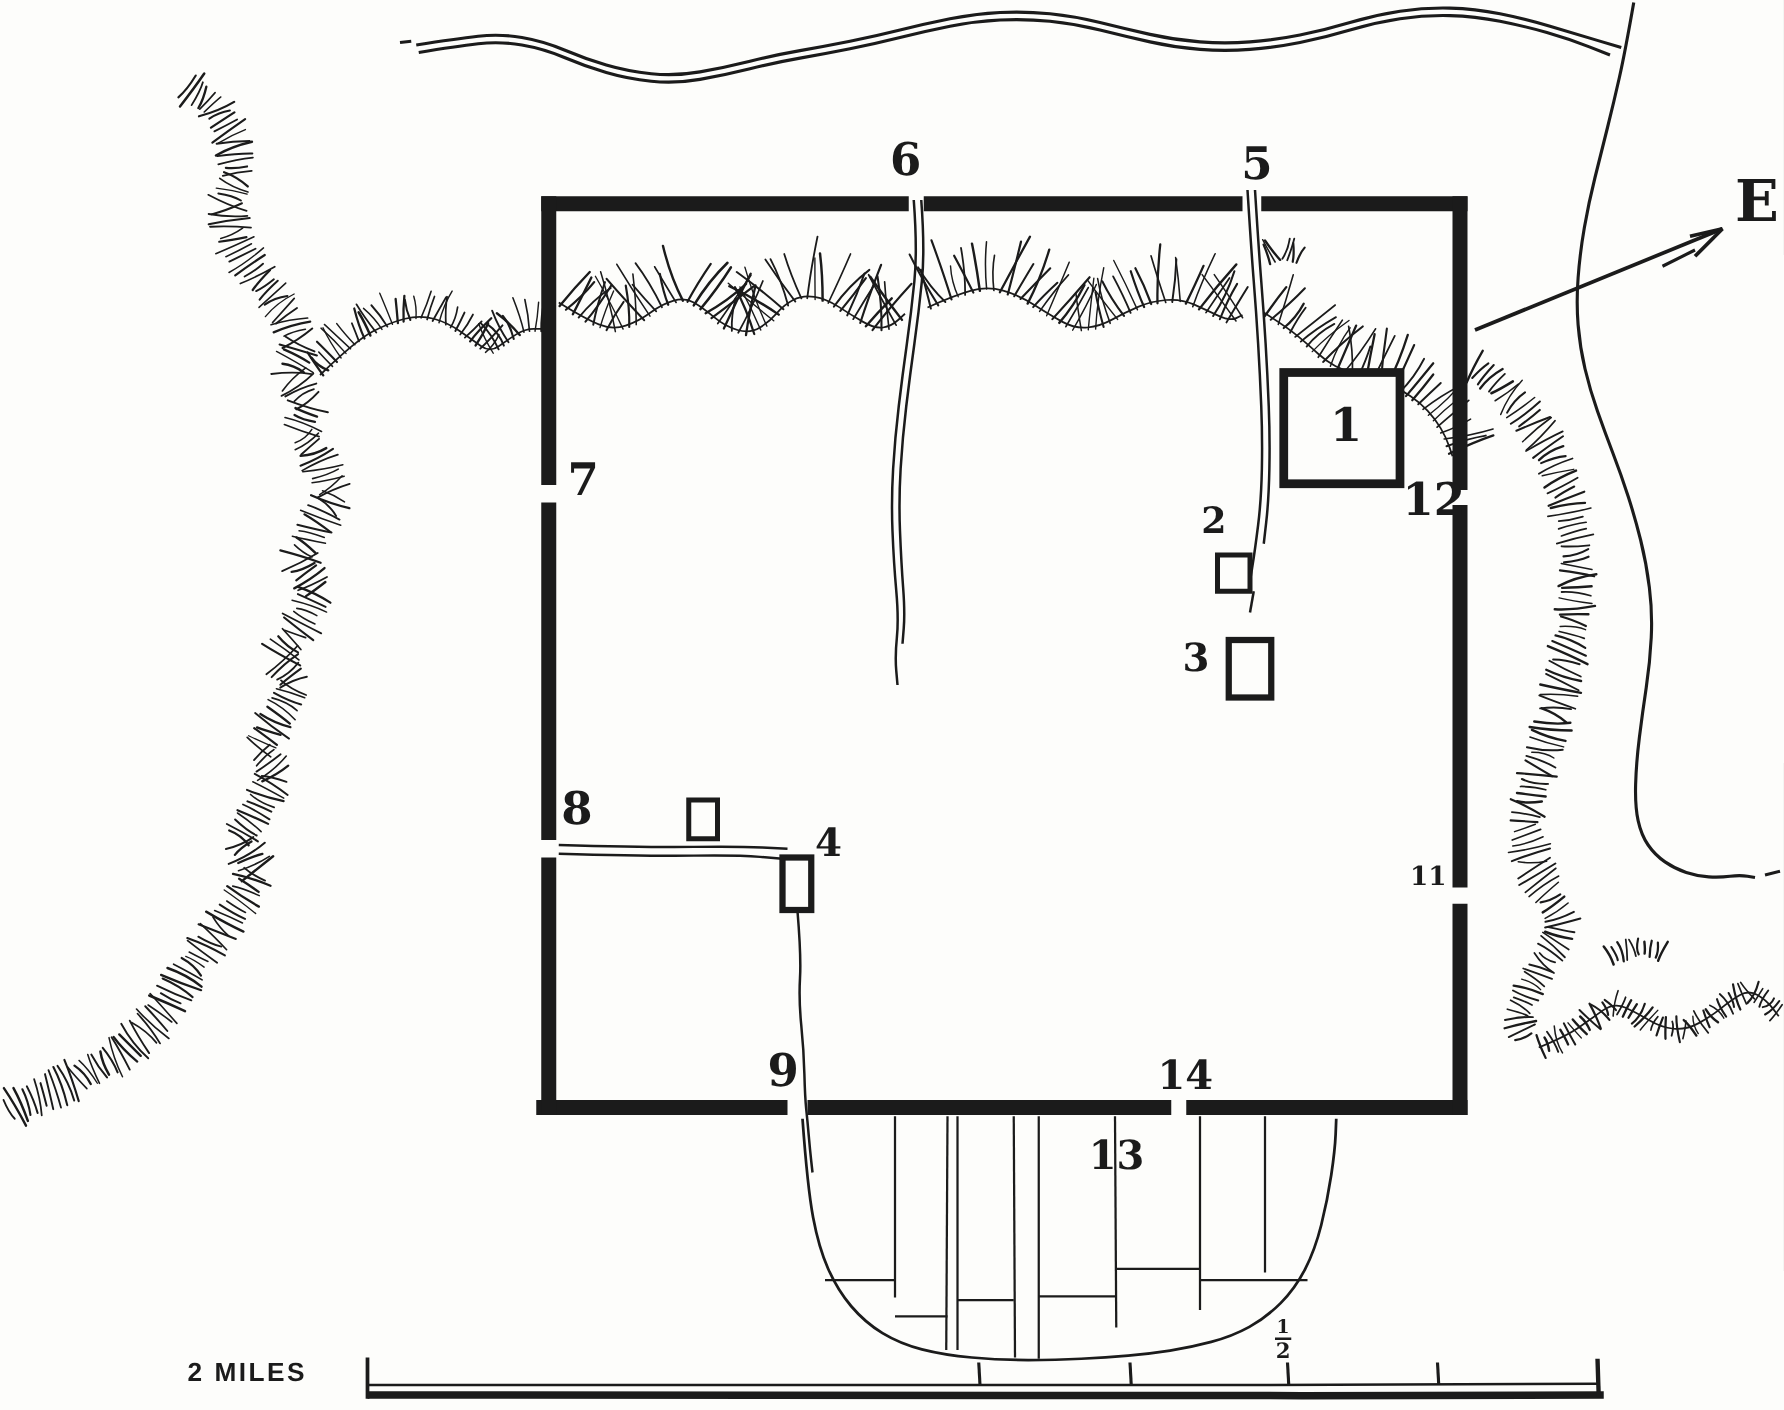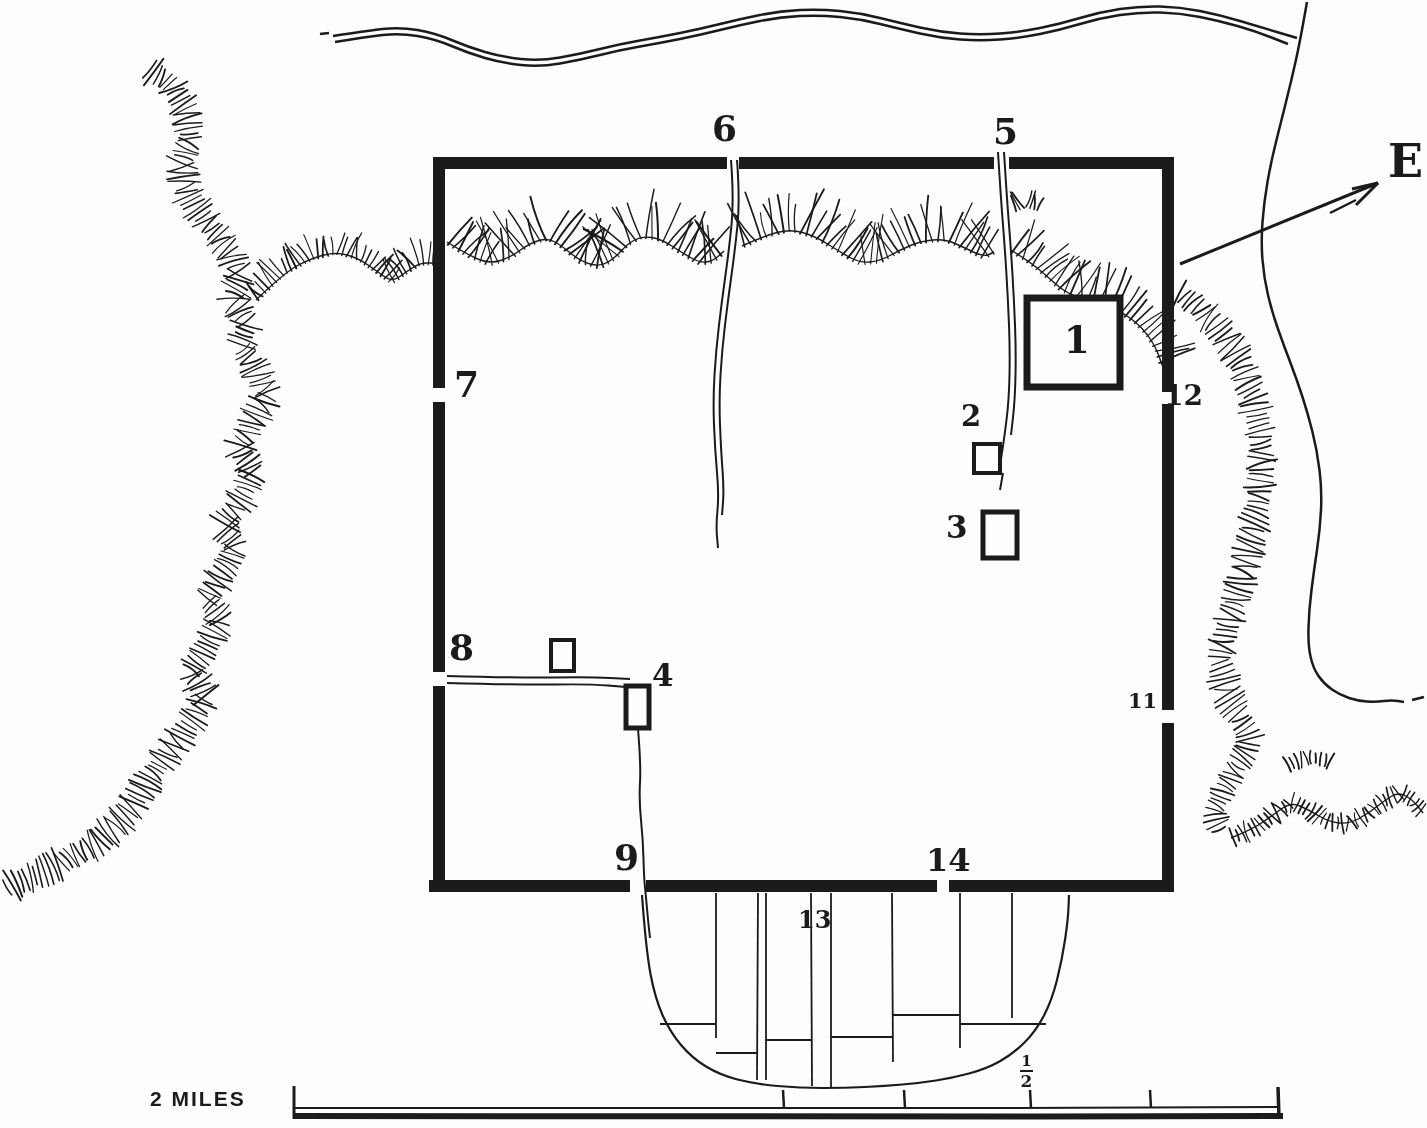--- a/index.html
+++ b/index.html
@@ -658,26 +658,26 @@
     </svg>
 
   <div class="labels">
     <span class="lbl" style="left:712px;top:110px;font-size:36px">6</span>
     <span class="lbl" style="left:993px;top:113px;font-size:36px">5</span>
     <span class="lbl" style="left:454px;top:366px;font-size:36px">7</span>
     <span class="lbl" style="left:449px;top:629px;font-size:36px">8</span>
     <span class="lbl" style="left:614px;top:839px;font-size:36px">9</span>
     <span class="lbl" style="left:926px;top:844px;font-size:32px">14</span>
     <span class="lbl" style="left:1128px;top:690px;font-size:21px">11</span>
-    <span class="lbl" style="left:1164px;top:382px;font-size:28px">12</span>
+    <span class="lbl" style="left:1122px;top:382px;font-size:36px">12</span>
     <span class="lbl" style="left:1064px;top:322px;font-size:37px">1</span>
     <span class="lbl" style="left:961px;top:402px;font-size:29px">2</span>
     <span class="lbl" style="left:946px;top:512px;font-size:31px">3</span>
     <span class="lbl" style="left:652px;top:660px;font-size:31px">4</span>
-    <span class="lbl" style="left:798px;top:908px;font-size:24px">13</span>
+    <span class="lbl" style="left:871px;top:908px;font-size:32px">13</span>
     <span class="lbl" style="left:1388px;top:138px;font-size:46px">E</span>
     <span class="lbl sans" style="left:150px;top:1088px;font-size:21px">2 MILES</span>
     <div class="frac" style="left:1020px;top:1054px">
       <span class="num">1</span>
       <span class="bar"></span>
       <span class="den">2</span>
     </div>
   </div>
 </div>
 

